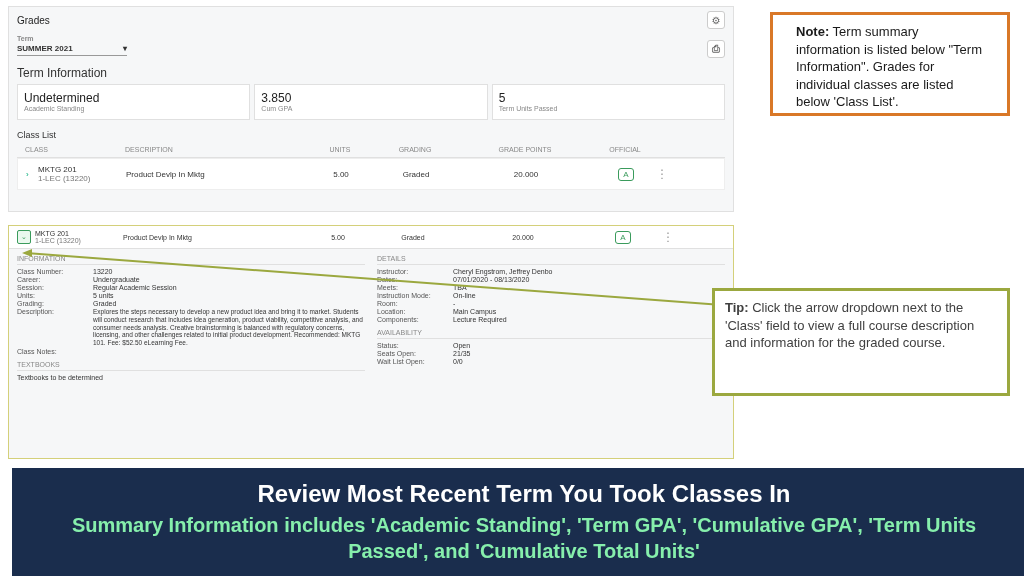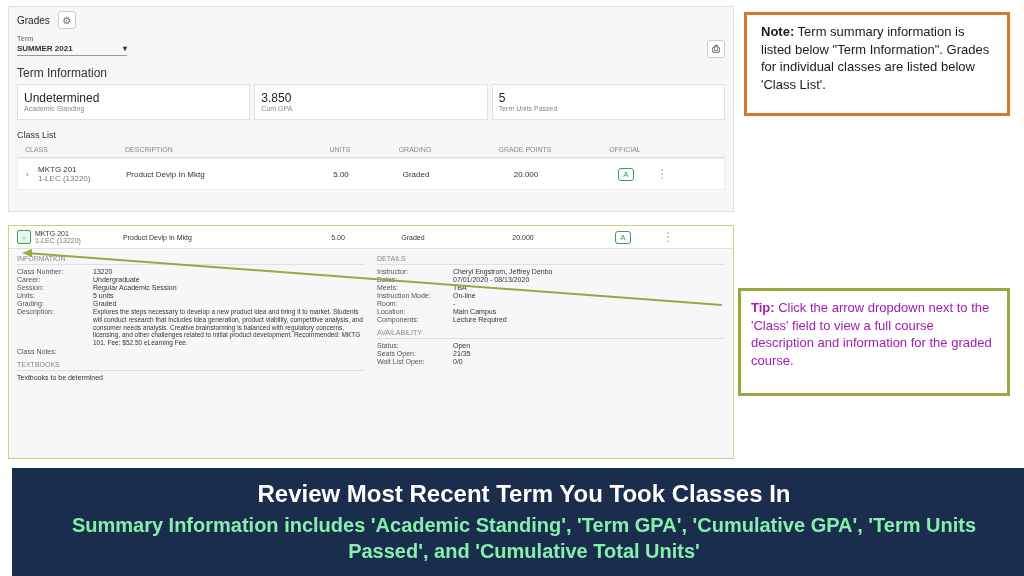--- a/index.html
+++ b/index.html
@@ -1,19 +1,19 @@
 <!DOCTYPE html>
 <html><head>
 <meta charset="utf-8">
 <style>
   * { box-sizing: border-box; margin: 0; padding: 0; }
   body { font-family: Arial, sans-serif; width: 1024px; height: 576px; position: relative; background: #fff; overflow: hidden; }
   
   .panel-top { position: absolute; left: 8px; top: 6px; width: 726px; height: 206px; background: #f6f7f8; border: 1px solid #e0e0e0; font-size: 9px; color: #333; }
-  .panel-head { display: flex; justify-content: flex-start; align-items: center; padding: 4px 8px; gap: 8px; }
+  .panel-head { display: flex; justify-content: space-between; align-items: center; padding: 4px 8px; gap: 8px; }
   .panel-title { font-size: 10px; color: #222; }
   .icon-btn { width: 18px; height: 18px; border: 1px solid #ccc; border-radius: 3px; display: flex; align-items: center; justify-content: center; background: #fff; font-size: 10px; color: #666; cursor: pointer; }
   .term-sel { margin: 2px 8px; }
   .term-sel label { font-size: 7px; color: #888; display:block; }
   .term-sel .sel { width: 110px; height: 14px; border: none; border-bottom: 1px solid #999; background: transparent; font-size: 8px; display:flex; justify-content:space-between; align-items:center; cursor:pointer;}
   .subhead { font-size: 12px; color: #333; margin: 8px 8px 4px; }
   .tiles { display: flex; gap: 4px; padding: 0 8px; }
   .tile { flex: 1; background: #fff; border: 1px solid #e0e0e0; padding: 6px; height: 36px; }
   .tile .v { font-size: 12px; color: #222; }
   .tile .k { font-size: 7px; color: #888; }
@@ -28,22 +28,22 @@
   .panel-exp { position:absolute; left:8px; top:225px; width:726px; height:234px; background:#f6f7f8; border:1px solid #d4d07a; font-size:7px; color:#333; }
   .panel-exp .row2 { display:flex; padding:4px 8px; align-items:center; border-bottom:1px solid #e0e0e0; background:#fff; }
   .chev-box { width:14px; height:14px; border:1px solid #3a9b5c; color:#3a9b5c; display:flex; align-items:center; justify-content:center; border-radius:2px; margin-right:4px; background:#eaf8ee;}
   .detail-cols { display:flex; padding:6px 8px; gap:12px; }
   .col { flex:1; }
   .sec-title { font-size:7px; color:#888; text-transform:uppercase; margin-bottom:3px; border-bottom:1px solid #e0e0e0; padding-bottom:2px; }
   .kv { display:flex; margin:1px 0; }
   .kv .label { width:76px; color:#555; }
   .kv .value { color:#333; flex:1; }
   
-  .note-box { position:absolute; right:14px; top:12px; width:266px; height:104px; border:3px solid #d97828; padding:8px 14px; font-size:13px; line-height:1.35; color:#1a1a1a; background:#fff;}
-  .tip-box { position:absolute; right:14px; top:288px; width:272px; height:108px; border:3px solid #9ba83f; padding:8px 10px; font-size:13px; line-height:1.35; color:#a21caf; background:#fff;}
+  .note-box { position:absolute; right:14px; top:12px; width:240px; height:104px; border:3px solid #d97828; padding:8px 23px; font-size:13px; line-height:1.35; color:#1a1a1a; background:#fff;}
+  .tip-box { position:absolute; right:14px; top:288px; width:298px; height:108px; border:3px solid #9ba83f; padding:8px 10px; font-size:13px; line-height:1.35; color:#404040; background:#fff;}
   .note-box b, .tip-box b { font-weight:bold; }
   
   .arrow-line { position:absolute; left:22px; top:249px; width:700px; height:60px; pointer-events:none; }
   
   .footer { position:absolute; left:12px; bottom:0; width:1024px; height:108px; background:#1a2d4d; display:flex; flex-direction:column; align-items:center; justify-content:center; padding:8px 20px; text-align:center;}
   .footer .t1 { color:#fff; font-size:24px; font-weight:900; margin-bottom:4px; }
   .footer .t2 { color:#86efac; font-size:20px; font-weight:700; line-height:1.3; }
 </style>
 </head>
 <body>

